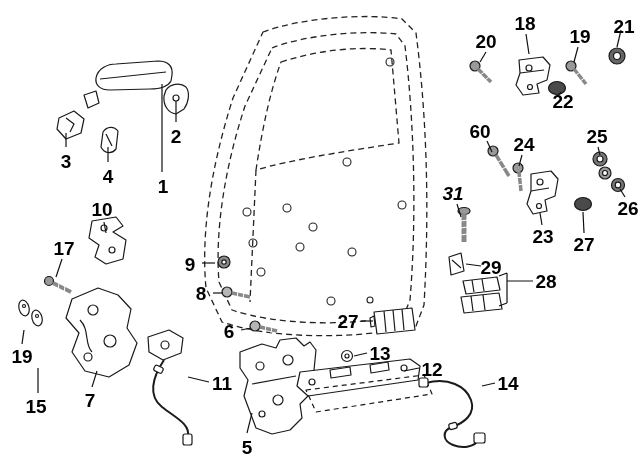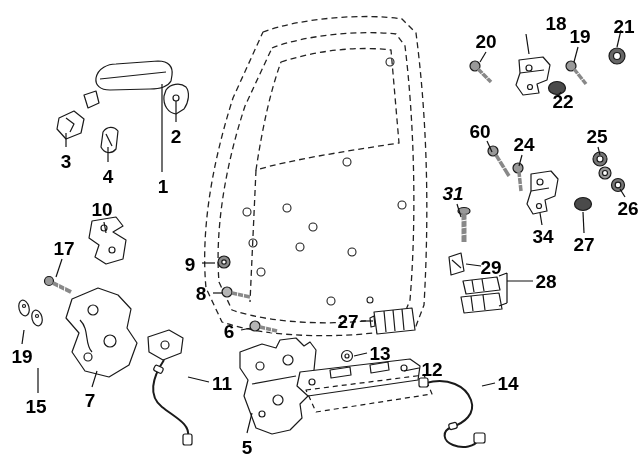--- a/index.html
+++ b/index.html
@@ -295,26 +295,26 @@
       <div class="part-label" style="left: 201px; top: 293px;">8</div>
       <div class="part-label" style="left: 190px; top: 264px;">9</div>
       <div class="part-label" style="left: 102px; top: 209px;">10</div>
       <div class="part-label" style="left: 222px; top: 383px;">11</div>
       <div class="part-label" style="left: 432px; top: 369px;">12</div>
       <div class="part-label" style="left: 380px; top: 353px;">13</div>
       <div class="part-label" style="left: 508px; top: 383px;">14</div>
       <div class="part-label" style="left: 36px; top: 406px;">15</div>
       <div class="part-label" style="left: 22px; top: 356px;">19</div>
       <div class="part-label" style="left: 64px; top: 248px;">17</div>
-      <div class="part-label" style="left: 556px; top: 23px;">18</div>
+      <div class="part-label" style="left: 525px; top: 23px;">18</div>
       <div class="part-label" style="left: 580px; top: 36px;">19</div>
       <div class="part-label" style="left: 486px; top: 41px;">20</div>
       <div class="part-label" style="left: 624px; top: 26px;">21</div>
       <div class="part-label" style="left: 563px; top: 101px;">22</div>
-      <div class="part-label" style="left: 543px; top: 236px;">34</div>
+      <div class="part-label" style="left: 543px; top: 236px;">23</div>
       <div class="part-label" style="left: 524px; top: 144px;">24</div>
       <div class="part-label" style="left: 597px; top: 136px;">25</div>
       <div class="part-label" style="left: 628px; top: 208px;">26</div>
       <div class="part-label" style="left: 584px; top: 244px;">27</div>
       <div class="part-label" style="left: 546px; top: 281px; text-align: center;">28</div>
       <div class="part-label" style="left: 491px; top: 267px;">29</div>
       <div class="part-label" style="left: 480px; top: 131px;">60</div>
       <div class="part-label" style="left: 453px; top: 193px; font-style: italic;">31</div>
       <div class="part-label" style="left: 348px; top: 321px;">27</div>
     </div>

